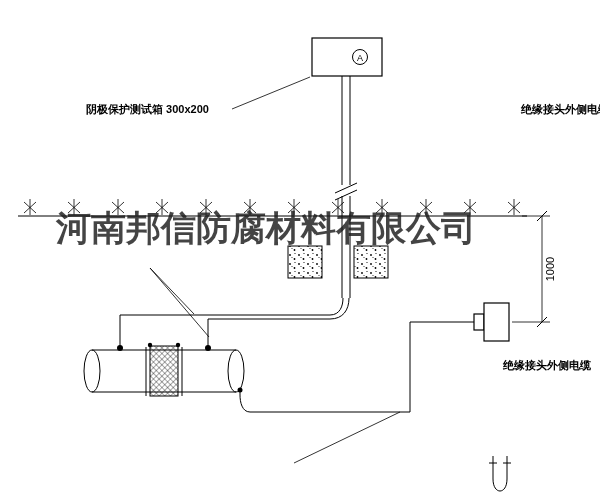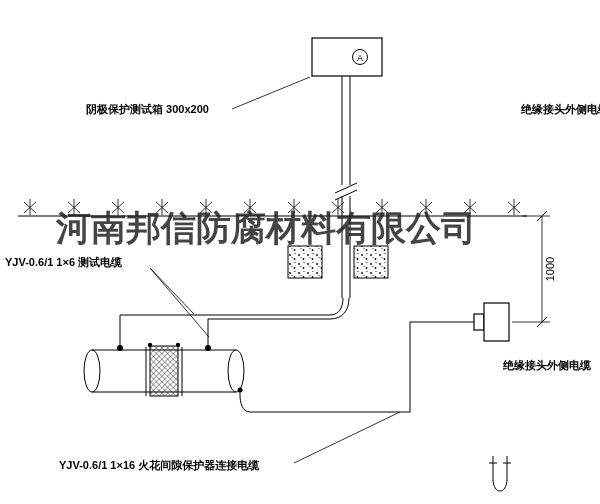--- a/index.html
+++ b/index.html
@@ -146,19 +146,17 @@
       <path class="ln" d="M493,479 C493,495 507,495 507,479"></path>
     </g>
   </svg>
 
   <div class="watermark">河南邦信防腐材料有限公司</div>
 
   <div class="label" style="left:86px;top:103px;">阴极保护测试箱 300x200</div>
 
   <div class="label" style="left:521px;top:103px;">绝缘接头外侧电缆</div>
 
-  <div class="label" style="left:5px;top:256px;">YJV-0.6/1 1×6  测试电缆</div>
 
   <div class="label" style="left:503px;top:359px;">绝缘接头外侧电缆</div>
 
-  <div class="label" style="left:59px;top:459px;">YJV-0.6/1 1×16  火花间隙保护器连接电缆</div>
 
 </div>
 
 </body></html>

